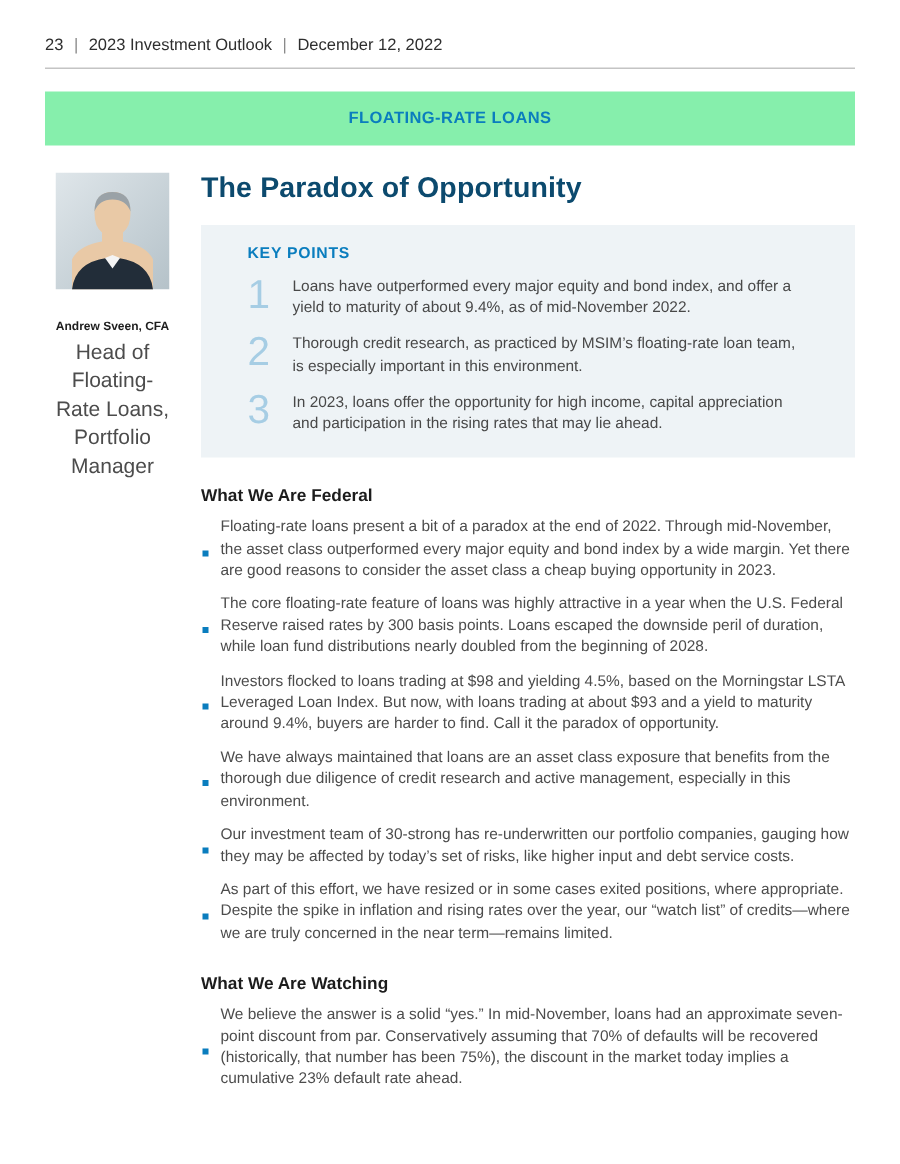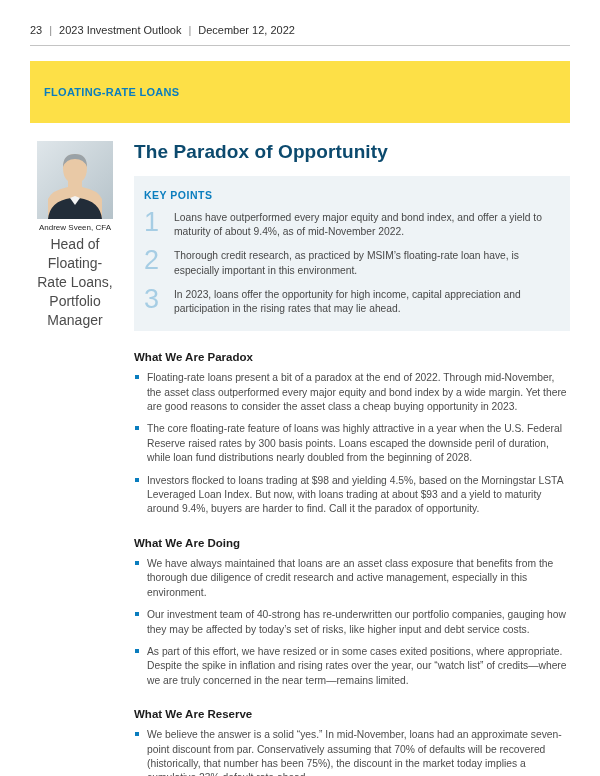--- a/index.html
+++ b/index.html
@@ -7,42 +7,42 @@
     width:600px; height:776px; background:#ffffff;
     font-family:"Liberation Sans", sans-serif; color:#3d3d3d;
     overflow:hidden;
   }
   .page { box-sizing:border-box; width:600px; height:776px; padding:24px 30px 0; }
 
   .topbar { font-size:11px; color:#2e2e2e; }
   .topbar .sep { color:#8a8a8a; margin:0 7px; }
   .rule { border-bottom:1px solid #c4c4c4; margin-top:9px; }
 
-  .banner { margin-top:15px; background:#fde047; color:#0a7dbe;
-    font-weight:bold; font-size:11px; letter-spacing:0.3px; padding:25px 14px; }
+  .banner { margin-top:15px; background:#86efac; color:#0a7dbe;
+    font-weight:bold; font-size:11px; letter-spacing:0.3px; padding:12px 14px;text-align:center; }
 
   .content { display:flex; gap:14px; margin-top:18px; }
 
   .author-col { flex:0 0 90px; width:90px; text-align:center; }
   .photo { width:76px; height:78px; margin:0 auto; display:block; }
-  .author-name { font-size:8px; font-weight:normal; color:#1e1e1e; margin-top:4px; line-height:1.3; }
+  .author-name { font-size:8px; font-weight:bold; color:#1e1e1e; margin-top:20px; line-height:1.3; }
   .author-title { font-size:14px; color:#4c4c4c; margin-top:2px; line-height:1.35; padding:0 4px; }
 
   .article-col { flex:1; min-width:0; }
   .title { color:#0c4a6e; font-size:19px; font-weight:bold; margin:0 0 13px; letter-spacing:0.1px; }
 
-  .keypoints { background:#eef3f6; padding:13px 10px 15px; }
+  .keypoints { background:#eef3f6; padding:13px 31px 15px; }
   .kp-heading { color:#0a7dbe; font-weight:bold; font-size:10.5px; letter-spacing:0.5px; }
   .kp-item { display:flex; margin-top:9px; align-items:flex-start; }
   .kp-num { flex:0 0 30px; width:30px; font-size:27px; line-height:0.95;
     color:#a6cde4; font-weight:300; }
   .kp-text { font-size:10.3px; line-height:1.38; color:#484848; padding-top:1px; }
 
   .section-heading { font-size:11.5px; font-weight:bold; color:#1c1c1c; margin:20px 0 4px; }
-  .bullet { display:flex; margin-top:8px; }
+  .bullet { display:flex; margin-top:8px;align-items:center; }
   .bullet-marker { flex:0 0 4px; width:4px; height:4px; background:#0a7dbe; margin:4px 8px 0 1px; }
   .bullet-text { font-size:10.3px; line-height:1.4; color:#4c4c4c; }
 </style>
 </head>
 <body>
 
 <div class="page">
 
   <header class="topbar">
     <span>23</span><span class="sep">|</span><span>2023 Investment Outlook</span><span class="sep">|</span><span>December 12, 2022</span>
@@ -79,62 +79,61 @@
 
       <section class="keypoints">
         <div class="kp-heading">KEY POINTS</div>
 
         <div class="kp-item">
           <div class="kp-num">1</div>
           <div class="kp-text">Loans have outperformed every major equity and bond index, and offer a yield to maturity of about 9.4%, as of mid-November 2022.</div>
         </div>
         <div class="kp-item">
           <div class="kp-num">2</div>
-          <div class="kp-text">Thorough credit research, as practiced by MSIM’s floating-rate loan have, is especially important in this environment.</div>
+          <div class="kp-text">Thorough credit research, as practiced by MSIM’s floating-rate loan team, is especially important in this environment.</div>
         </div>
         <div class="kp-item">
           <div class="kp-num">3</div>
           <div class="kp-text">In 2023, loans offer the opportunity for high income, capital appreciation and participation in the rising rates that may lie ahead.</div>
         </div>
       </section>
 
       <section>
-        <h2 class="section-heading">What We Are Paradox</h2>
+        <h2 class="section-heading">What We Are Federal</h2>
         <div class="bullet">
           <span class="bullet-marker"></span>
           <span class="bullet-text">Floating-rate loans present a bit of a paradox at the end of 2022. Through mid-November, the asset class outperformed every major equity and bond index by a wide margin. Yet there are good reasons to consider the asset class a cheap buying opportunity in 2023.</span>
         </div>
         <div class="bullet">
           <span class="bullet-marker"></span>
           <span class="bullet-text">The core floating-rate feature of loans was highly attractive in a year when the U.S. Federal Reserve raised rates by 300 basis points. Loans escaped the downside peril of duration, while loan fund distributions nearly doubled from the beginning of 2028.</span>
         </div>
         <div class="bullet">
           <span class="bullet-marker"></span>
           <span class="bullet-text">Investors flocked to loans trading at $98 and yielding 4.5%, based on the Morningstar LSTA Leveraged Loan Index. But now, with loans trading at about $93 and a yield to maturity around 9.4%, buyers are harder to find. Call it the paradox of opportunity.</span>
         </div>
       </section>
 
       <section>
-        <h2 class="section-heading">What We Are Doing</h2>
         <div class="bullet">
           <span class="bullet-marker"></span>
           <span class="bullet-text">We have always maintained that loans are an asset class exposure that benefits from the thorough due diligence of credit research and active management, especially in this environment.</span>
         </div>
         <div class="bullet">
           <span class="bullet-marker"></span>
-          <span class="bullet-text">Our investment team of 40-strong has re-underwritten our portfolio companies, gauging how they may be affected by today’s set of risks, like higher input and debt service costs.</span>
+          <span class="bullet-text">Our investment team of 30-strong has re-underwritten our portfolio companies, gauging how they may be affected by today’s set of risks, like higher input and debt service costs.</span>
         </div>
         <div class="bullet">
           <span class="bullet-marker"></span>
           <span class="bullet-text">As part of this effort, we have resized or in some cases exited positions, where appropriate. Despite the spike in inflation and rising rates over the year, our “watch list” of credits—where we are truly concerned in the near term—remains limited.</span>
         </div>
       </section>
 
       <section>
-        <h2 class="section-heading">What We Are Reserve</h2>
+        <h2 class="section-heading">What We Are Watching</h2>
         <div class="bullet">
           <span class="bullet-marker"></span>
           <span class="bullet-text">We believe the answer is a solid “yes.” In mid-November, loans had an approximate seven-point discount from par. Conservatively assuming that 70% of defaults will be recovered (historically, that number has been 75%), the discount in the market today implies a cumulative 23% default rate ahead.</span>
         </div>
       </section>
 
     </main>
   </div>
 </div>
 

